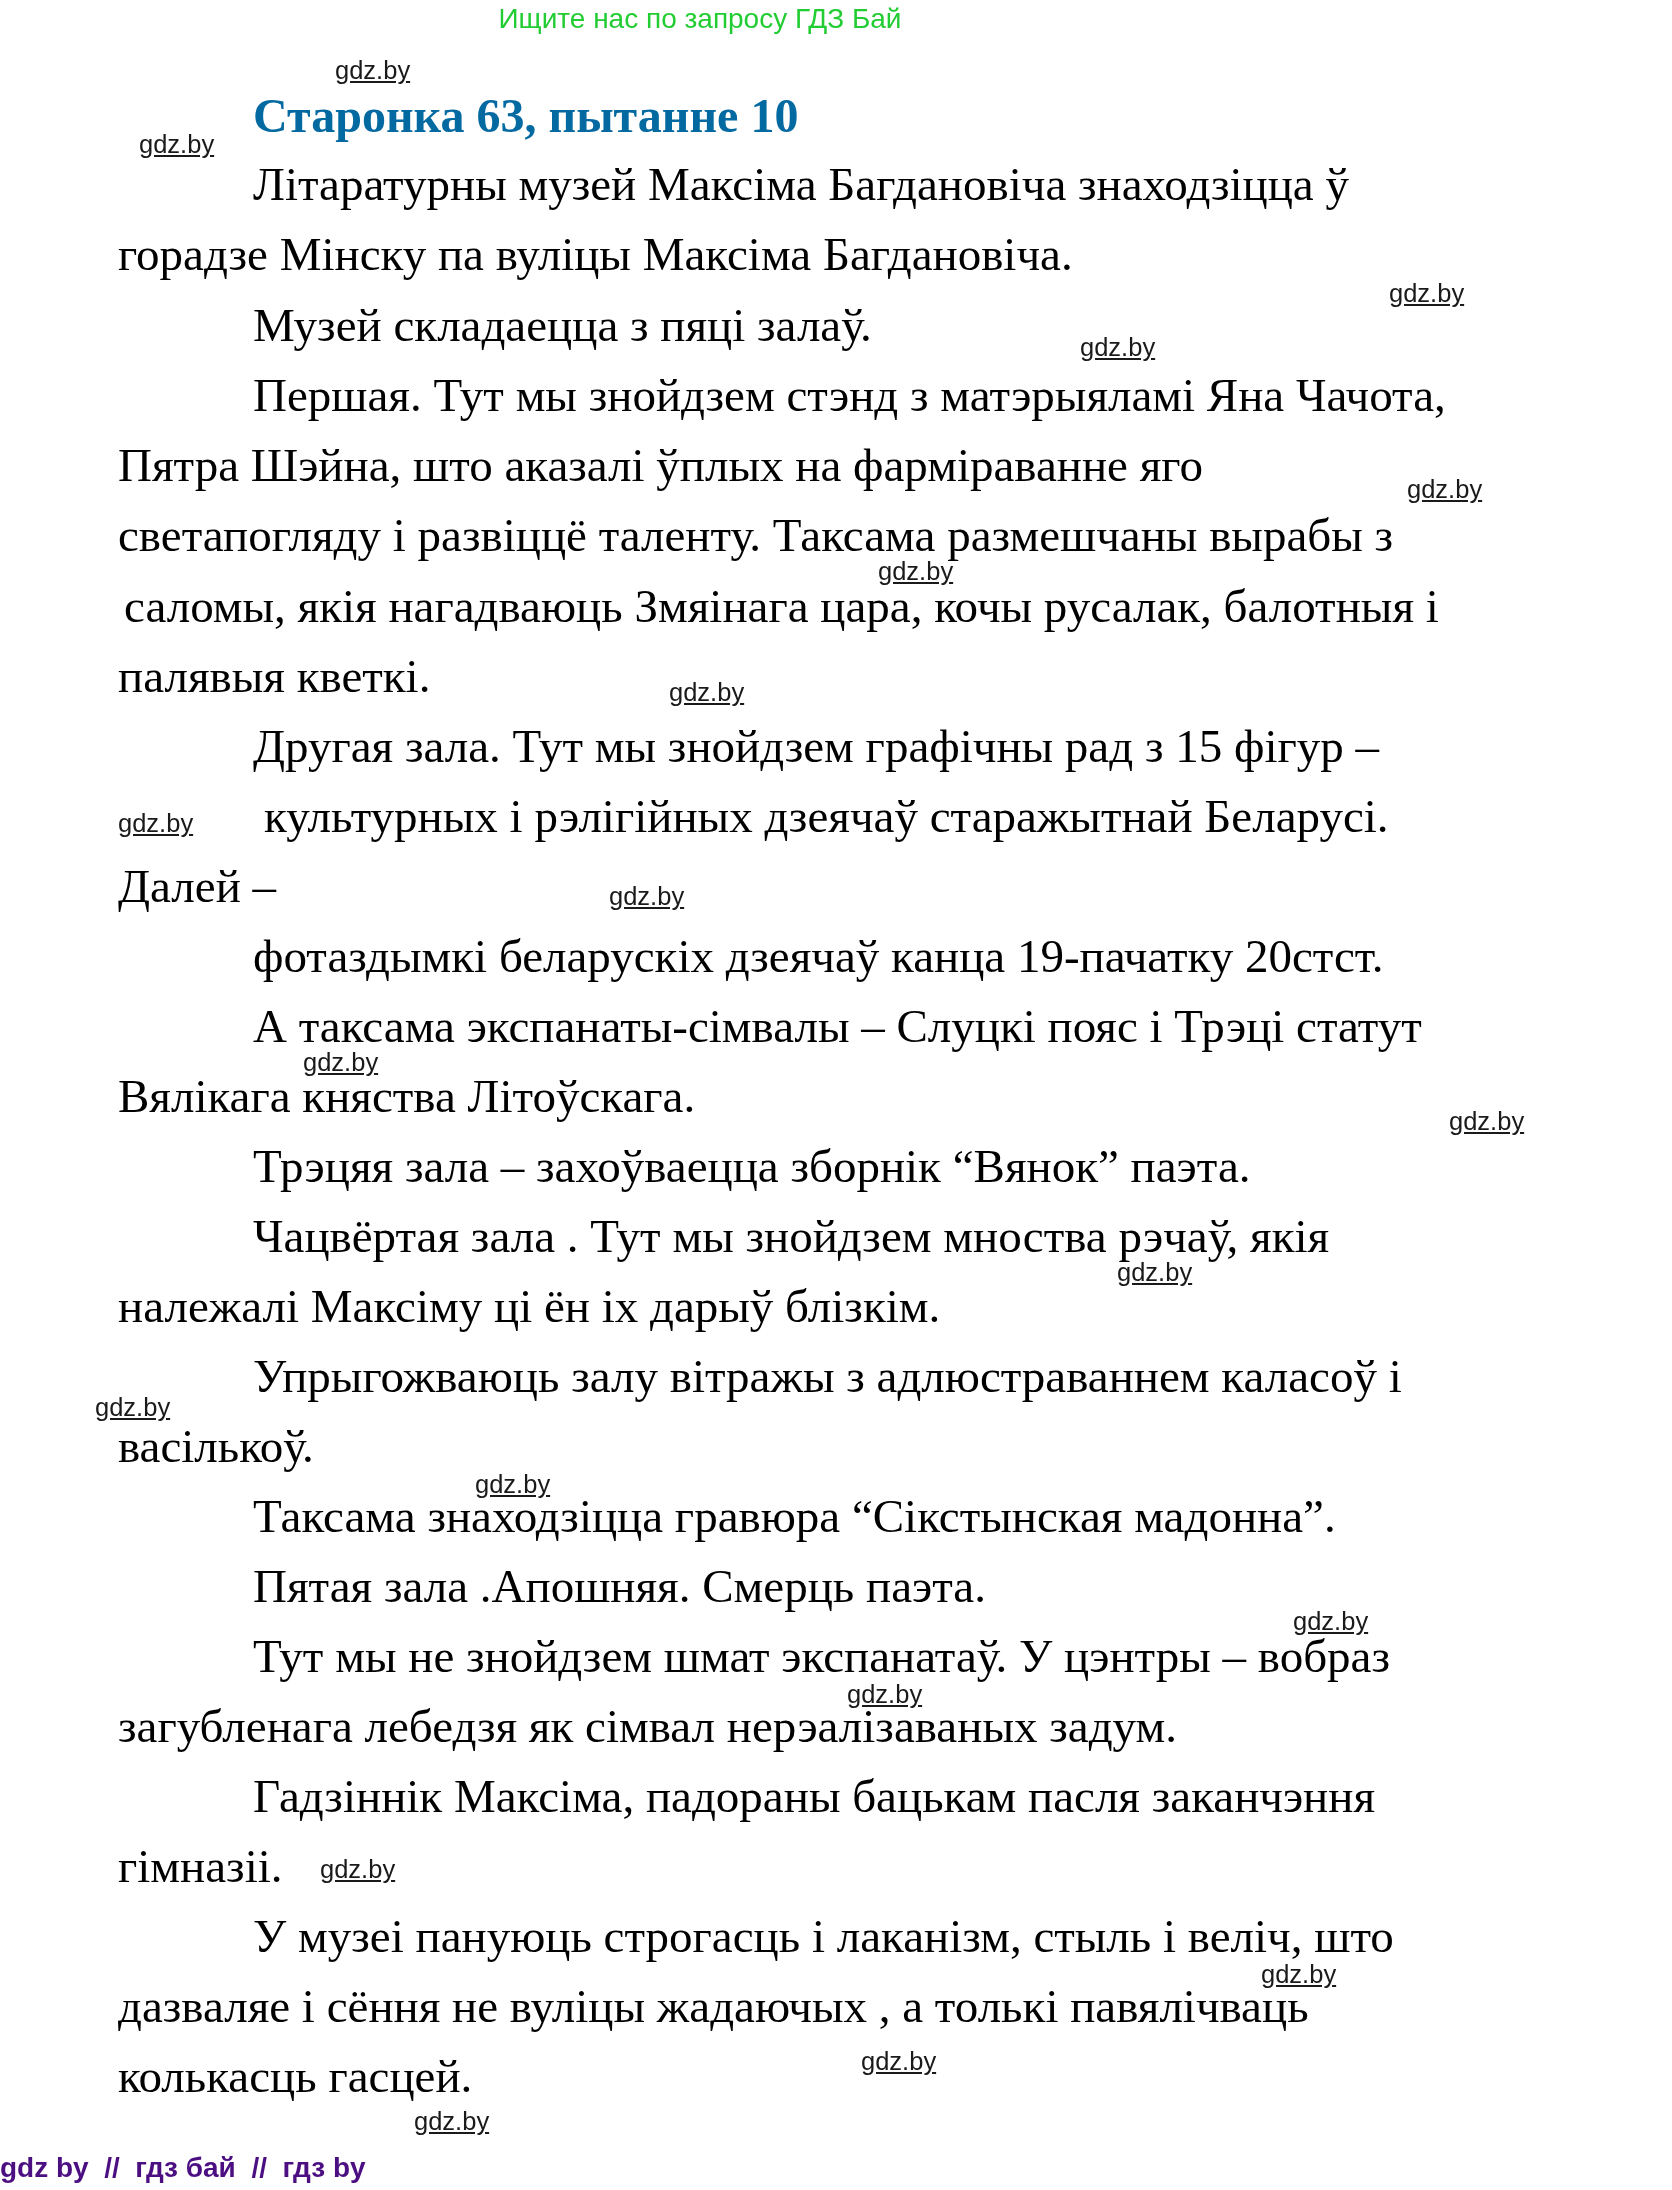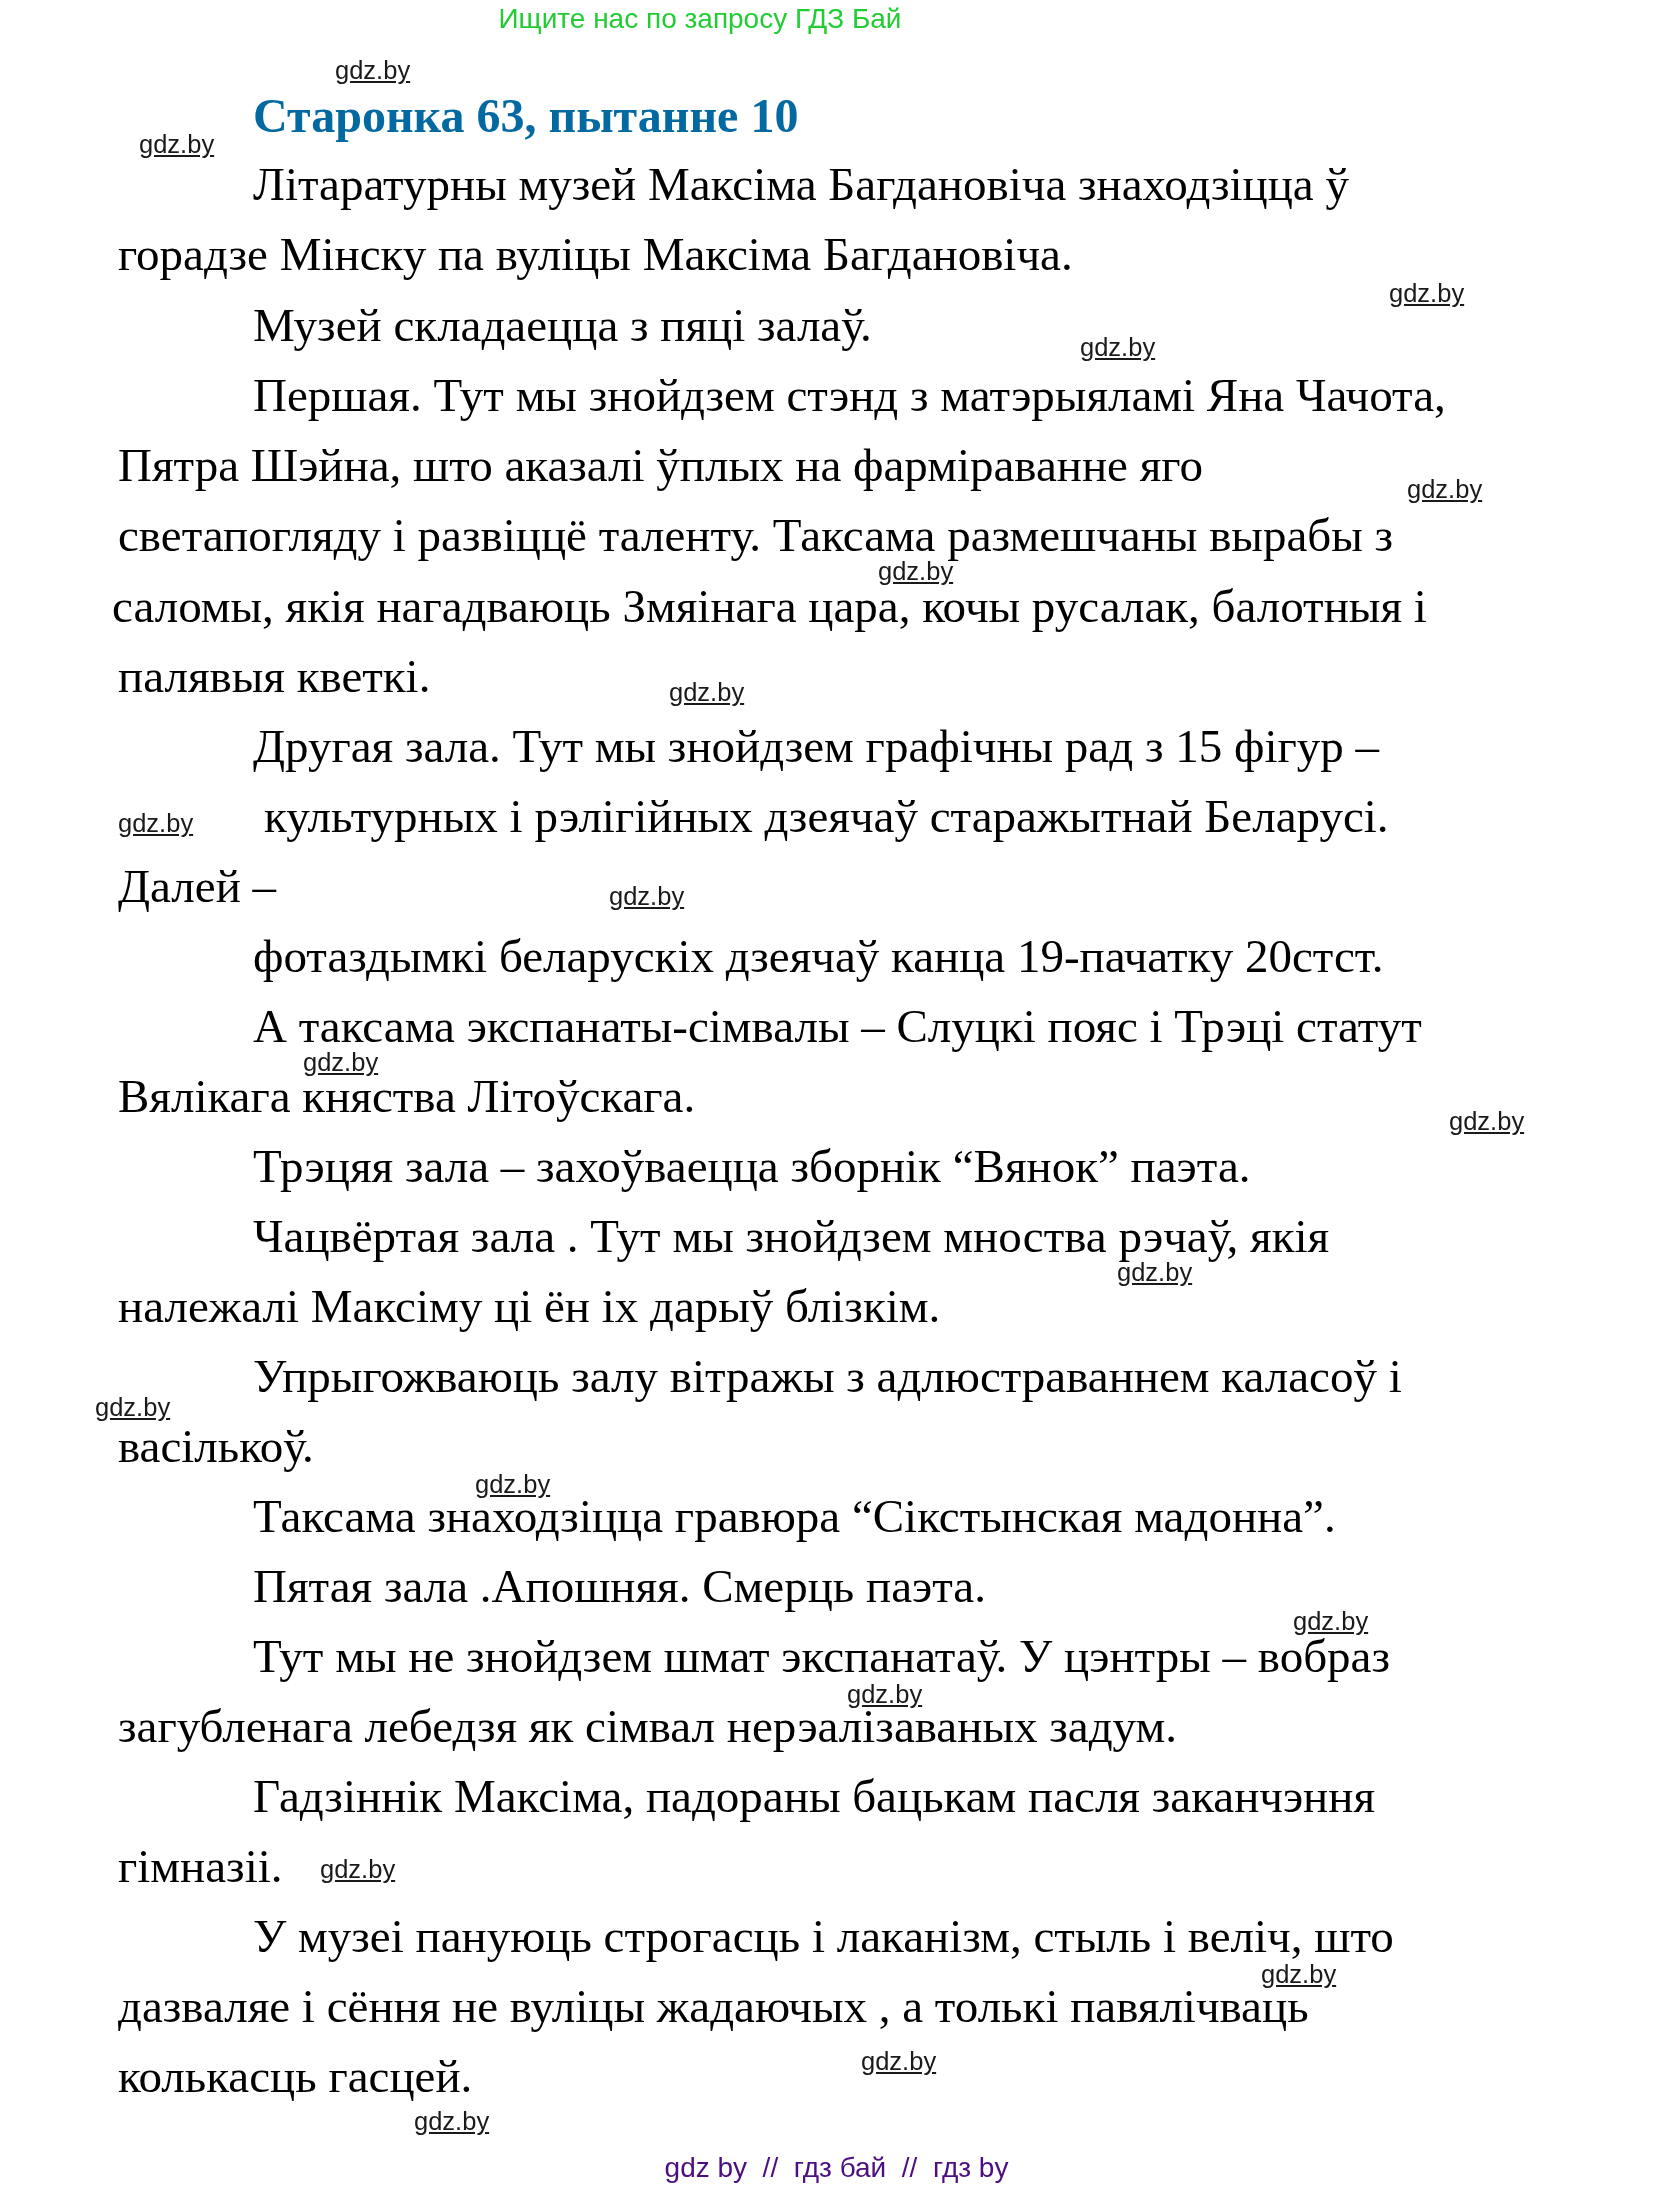--- a/index.html
+++ b/index.html
@@ -22,26 +22,27 @@
       font-family: "Liberation Sans", sans-serif;
       font-size: 28px;
       color: #22cc33;
       line-height: 33px;
     }
     .footer {
       position: absolute;
       left: 0;
       width: 1673px;
       top: 2151px;
-      text-align: center;
+      text-align: left;
       font-family: "Liberation Sans", sans-serif;
       font-size: 28px;
       color: #4b0f82;
       line-height: 33px;
       white-space: pre;
+      font-weight: bold;
     }
     .heading {
       position: absolute;
       left: 253px;
       top: 87px;
       font-family: "Liberation Serif", serif;
       font-weight: bold;
       font-size: 48px;
       line-height: 58px;
       color: #0369a1;
@@ -72,21 +73,21 @@
 
 <div class="heading">Старонка 63, пытанне 10</div>
 
 <div id="text-body">
   <div class="line" style="left:253px;top:156px">Літаратурны музей Максіма Багдановіча знаходзіцца ў</div>
   <div class="line" style="left:118px;top:226px">горадзе Мінску па вуліцы Максіма Багдановіча.</div>
   <div class="line" style="left:253px;top:297px">Музей складаецца з пяці залаў.</div>
   <div class="line" style="left:253px;top:367px">Першая. Тут мы знойдзем стэнд з матэрыяламі Яна Чачота,</div>
   <div class="line" style="left:118px;top:437px">Пятра Шэйна, што аказалі ўплых на фарміраванне яго</div>
   <div class="line" style="left:118px;top:507px">светапогляду і развіццё таленту.  Таксама размешчаны вырабы з</div>
-  <div class="line" style="left:112px;top:578px">саломы, якія нагадваюць Змяінага цара, кочы русалак, балотныя і</div>
+  <div class="line" style="left:124px;top:578px">саломы, якія нагадваюць Змяінага цара, кочы русалак, балотныя і</div>
   <div class="line" style="left:118px;top:648px">палявыя кветкі.</div>
   <div class="line" style="left:253px;top:718px">Другая зала. Тут мы знойдзем графічны рад з 15 фігур –</div>
   <div class="line" style="left:264px;top:788px">культурных і рэлігійных дзеячаў старажытнай Беларусі.</div>
   <div class="line" style="left:118px;top:858px">Далей –</div>
   <div class="line" style="left:253px;top:928px">фотаздымкі беларускіх дзеячаў канца 19-пачатку 20стст.</div>
   <div class="line" style="left:253px;top:998px">А таксама экспанаты-сімвалы – Слуцкі пояс і Трэці статут</div>
   <div class="line" style="left:118px;top:1068px">Вялікага княства Літоўскага.</div>
   <div class="line" style="left:253px;top:1138px">Трэцяя зала – захоўваецца зборнік “Вянок” паэта.</div>
   <div class="line" style="left:253px;top:1208px">Чацвёртая зала . Тут мы знойдзем мноства рэчаў, якія</div>
   <div class="line" style="left:118px;top:1278px">належалі Максіму ці ён іх дарыў блізкім.</div>

